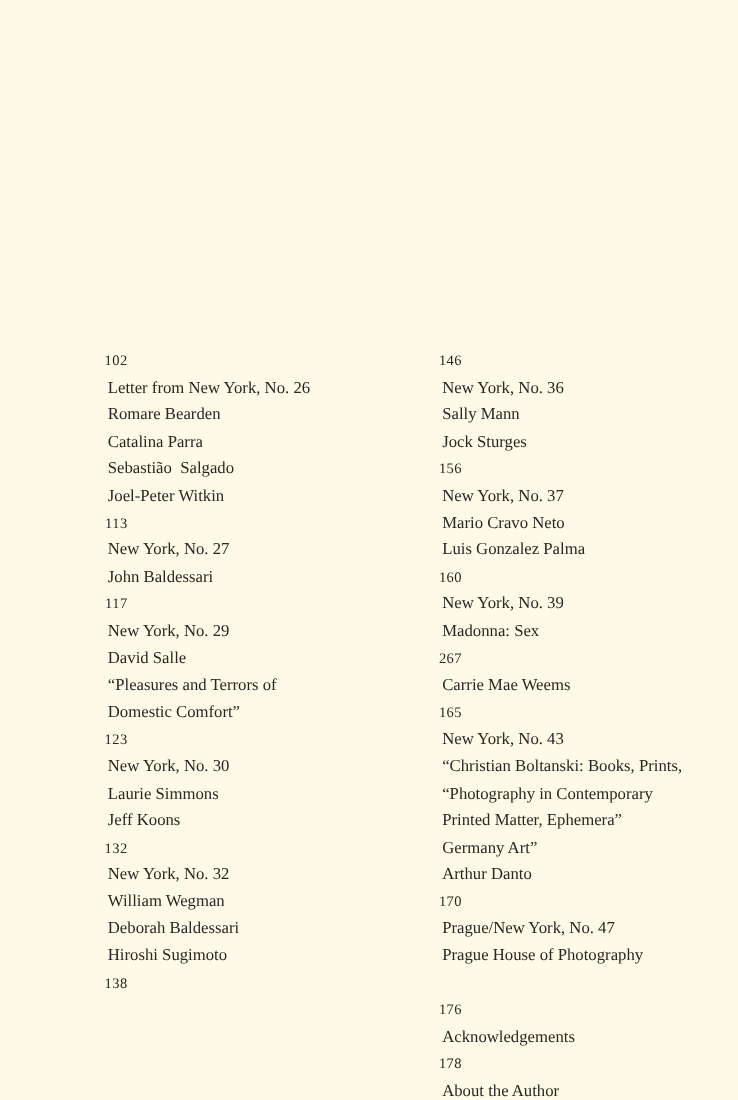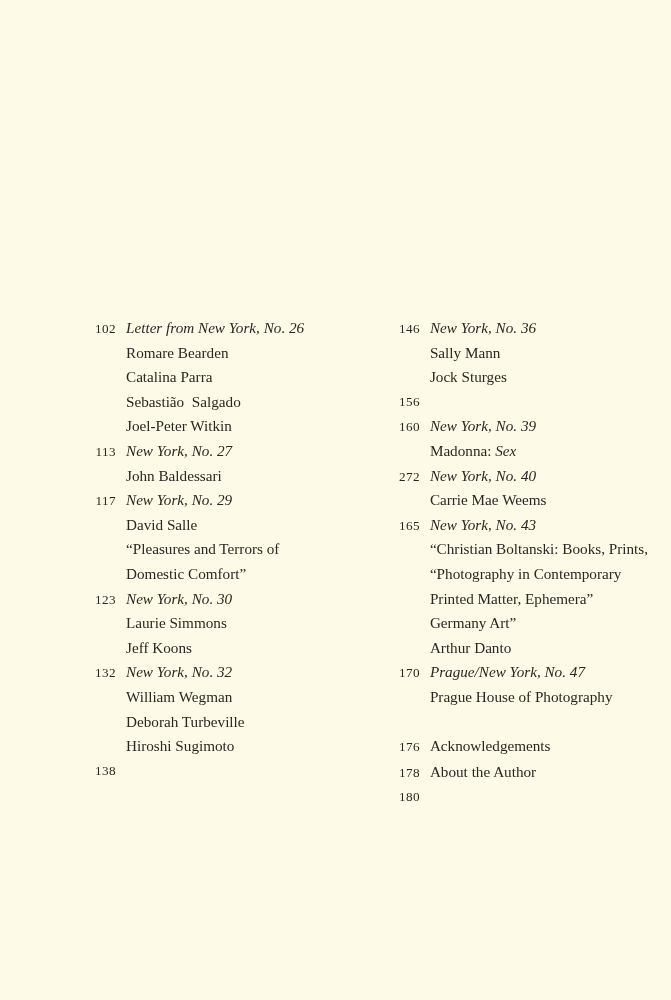--- a/index.html
+++ b/index.html
@@ -34,21 +34,21 @@
 
   .toc-column {
     display: block;
   }
 
   .col-left  { width: 280px; }
   .col-right { width: 280px; margin-left: 48px; }
 
   .toc-entry {
     display: flex;
-    flex-direction: row;
+    flex-direction: column;
     align-items: baseline;
     line-height: 24.6px;
   }
 
   .page-num {
     flex: 0 0 auto;
     width: 28px;
     text-align: right;
     font-size: 13.2px;
     letter-spacing: 0.4px;
@@ -60,23 +60,23 @@
     flex: 1 1 auto;
     padding-left: 10px;
     font-size: 15.2px;
   }
 
   .entry-line {
     line-height: 24.6px;
     white-space: pre;
   }
 
-  .entry-line.italic { font-style: italic; }
+  .entry-line.italic { }
 
-  .entry-line .it { font-style: italic; }
+  .entry-line .it { }
 
   .gap-row {
     height: 24.6px;
   }
 </style>
 </head>
 <body>
 
 <div id="page">
   <div id="toc">
@@ -113,51 +113,55 @@
             <div class="entry-line italic"><span>New York, No. 30</span></div>
             <div class="entry-line"><span>Laurie Simmons</span></div>
             <div class="entry-line"><span>Jeff Koons</span></div>
           </div>
         </div>
         <div class="toc-entry">
           <div class="page-num">132</div>
           <div class="entry-lines">
             <div class="entry-line italic"><span>New York, No. 32</span></div>
             <div class="entry-line"><span>William Wegman</span></div>
-            <div class="entry-line"><span>Deborah Turbeville</span></div>
+            <div class="entry-line"><span>Deborah Baldessari</span></div>
             <div class="entry-line"><span>Hiroshi Sugimoto</span></div>
           </div>
         </div>
         <div class="toc-entry">
           <div class="page-num">138</div>
         </div>
       </div>
     <div class="toc-column col-right">
         <div class="toc-entry">
           <div class="page-num">146</div>
           <div class="entry-lines">
             <div class="entry-line italic"><span>New York, No. 36</span></div>
             <div class="entry-line"><span>Sally Mann</span></div>
             <div class="entry-line"><span>Jock Sturges</span></div>
           </div>
         </div>
         <div class="toc-entry">
           <div class="page-num">156</div>
+          <div class="entry-lines">
+            <div class="entry-line italic"><span>New York, No. 37</span></div>
+            <div class="entry-line"><span>Mario Cravo Neto</span></div>
+            <div class="entry-line"><span>Luis Gonzalez Palma</span></div>
+          </div>
         </div>
         <div class="toc-entry">
           <div class="page-num">160</div>
           <div class="entry-lines">
             <div class="entry-line italic"><span>New York, No. 39</span></div>
             <div class="entry-line"><span>Madonna: </span><span class="it">Sex</span></div>
           </div>
         </div>
         <div class="toc-entry">
-          <div class="page-num">272</div>
+          <div class="page-num">267</div>
           <div class="entry-lines">
-            <div class="entry-line italic"><span>New York, No. 40</span></div>
             <div class="entry-line"><span>Carrie Mae Weems</span></div>
           </div>
         </div>
         <div class="toc-entry">
           <div class="page-num">165</div>
           <div class="entry-lines">
             <div class="entry-line italic"><span>New York, No. 43</span></div>
             <div class="entry-line"><span>“Christian Boltanski: Books, Prints,</span></div>
             <div class="entry-line"><span>“Photography in Contemporary</span></div>
             <div class="entry-line"><span>Printed Matter, Ephemera”</span></div>

